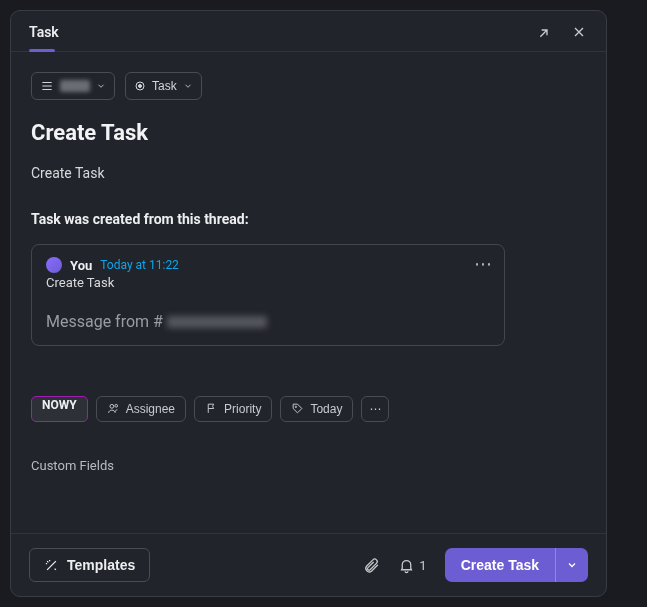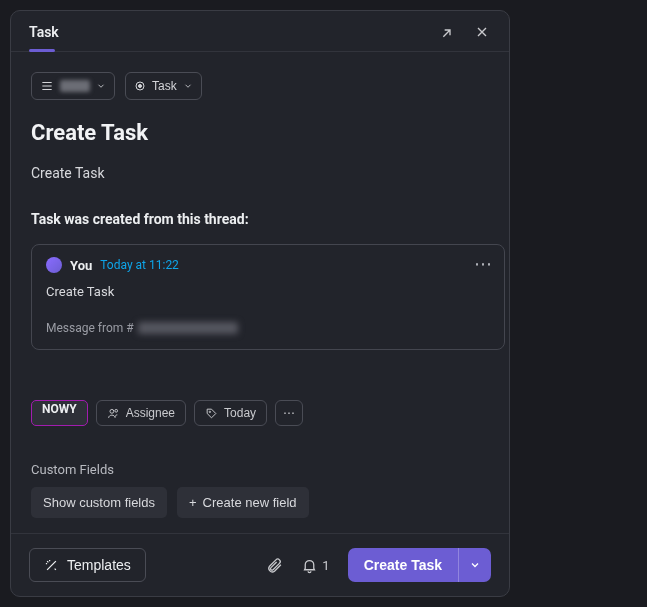--- a/index.html
+++ b/index.html
@@ -5,21 +5,21 @@
   * { box-sizing: border-box; margin: 0; padding: 0; }
   body {
     background: #1a1b20;
     font-family: -apple-system, BlinkMacSystemFont, "Segoe UI", Roboto, sans-serif;
     color: #e8e8ea;
     width: 647px;
     height: 607px;
     overflow: hidden;
   }
   .dialog {
-    width: 500px;
+    width: 597px;
     height: 587px;
     margin: 10px;
     background: #22242b;
     border: 1px solid #3a3c44;
     border-radius: 10px;
     display: flex;
     flex-direction: column;
     position: relative;
   }
   .header {
@@ -101,29 +101,29 @@
     margin-bottom: 17px;
   }
   .thread-card {
     border: 1px solid #44464f;
     border-radius: 8px;
     padding: 12px 14px 14px 14px;
     width: 474px;
     position: relative;
     margin-bottom: 50px;
   }
-  .thread-head { display: flex; align-items: center; gap: 8px; margin-bottom: 11px;}
+  .thread-head { display: flex; align-items: center; gap: 8px; margin-bottom: 2px;}
   .avatar {
     width: 16px; height: 16px; border-radius: 50%;
     background: linear-gradient(135deg,#8a6cff,#6c5dd3);
   }
   .author { font-weight: 700; font-size: 13px; color: #eceef0; }
   .timestamp { font-size: 12px; color: #0ea5e9; }
   .thread-body { font-size: 13px; color: #d8d9dd; margin-bottom: 22px; }
-  .thread-foot { font-size: 12px; color: #9a9ca4; display:flex; align-items:center; gap:4px;}
+  .thread-foot { font-size: 16px; color: #9a9ca4; display:flex; align-items:center; gap:4px;}
   .thread-foot .redacted {
     width: 100px; height: 12px; background: #55565f; border-radius:2px; filter: blur(3px);
   }
   .more-dots {
     position: absolute; top: 10px; right: 12px;
     color: #b8bac0; cursor: pointer; font-size: 18px; line-height: 1;
   }
 
   .meta-row {
     display: flex; gap: 8px; flex-wrap: wrap; margin-bottom: 36px;
@@ -131,33 +131,33 @@
   .badge-nowy {
     background: #2e3038;
     border: 1px solid #a21caf;
     border-radius: 5px;
     padding: 1px 10px;
     font-size: 12px;
     font-weight: 700;
     color: #eceef0;
   }
   .meta-btn {
-    display: inline-flex; align-items:flex-end; gap:6px;
+    display: inline-flex; align-items:flex-start; gap:6px;
     background: transparent;
     border: 1px solid #4a4c55;
     border-radius: 6px;
     padding: 5px 10px;
     font-size: 12px;
     color: #c9cace;
     cursor: pointer;
   }
   .meta-btn svg { width: 13px; height: 13px; stroke: currentColor; fill:none; stroke-width:1.8;}
   .meta-btn.iconly { padding: 5px 7px; }
 
-  .cf-label { font-size: 13px; color: #b8bac0; margin-bottom: 10px; }
+  .cf-label { font-size: 13px; color: #b8bac0; margin-bottom: 4px; }
   .cf-row { display:flex; gap:10px; }
   .cf-btn {
     background: #2e3038;
     border: none;
     border-radius: 5px;
     padding: 8px 12px;
     font-size: 13px;
     color: #d8d9dd;
     cursor: pointer;
     display:inline-flex; align-items:center; gap:6px;
@@ -173,20 +173,21 @@
   .footer-left { display:flex; }
   .tpl-btn {
     display:inline-flex; align-items:center; gap:8px;
     background: transparent;
     border: 1px solid #4a4c55;
     border-radius: 6px;
     padding: 8px 14px;
     font-size: 14px;
     color: #eceef0;
     cursor: pointer;
+    font-weight: bold;
   }
   .footer-right { display:flex; align-items:center; gap:18px; }
   .footer-icon { color:#c9cace; cursor:pointer; display:flex; align-items:center; gap:4px; font-size:13px;}
   .footer-icon svg { width:17px; height:17px; stroke: currentColor; fill:none; stroke-width:1.8; }
   .cta-group { display:flex; }
   .cta-btn {
     background: #6c5dd3;
     border: none;
     color: #fff;
     font-size: 14px;
@@ -276,38 +277,37 @@
         <svg viewBox="0 0 24 24">
             <circle cx="9" cy="8" r="3.5"></circle>
             <path d="M3 20c0-3 3-5 6-5s6 2 6 5"></path>
             <circle cx="17" cy="7" r="2.5"></circle>
             <path d="M15 18c0-2 2-3.5 4-3.5"></path>
           </svg>
         <span>Assignee</span>
       </button>
       <button class="meta-btn">
         <svg viewBox="0 0 24 24">
+            <path d="M6 4v16M6 4h10l-2 4 2 4H6"></path>
+          </svg>
+        <span>Priority</span>
+      </button>
+      <button class="meta-btn">
+        <svg viewBox="0 0 24 24">
             <path d="M4 4h8l8 8-8 8-8-8V4z"></path>
             <circle cx="9" cy="9" r="1.3"></circle>
           </svg>
         <span>Today</span>
       </button>
       <button class="meta-btn iconly">
         <span>⋯</span>
       </button>
     </div>
 
     <div class="cf-label">Custom Fields</div>
-    <div class="cf-row">
-      <button class="cf-btn">Show custom fields</button>
-      <button class="cf-btn">
-        <span>+</span>
-        <span>Create new field</span>
-      </button>
-    </div>
 
   </div>
 
   <div class="footer">
     <div class="footer-left">
       <button class="tpl-btn">
         <svg width="15" height="15" viewBox="0 0 24 24" stroke="currentColor" fill="none" stroke-width="2">
             <path d="M5 19L19 5M5 5l2 2M17 17l2 2M9 3v2M3 9h2"></path>
           </svg>
         <span>Templates</span>

